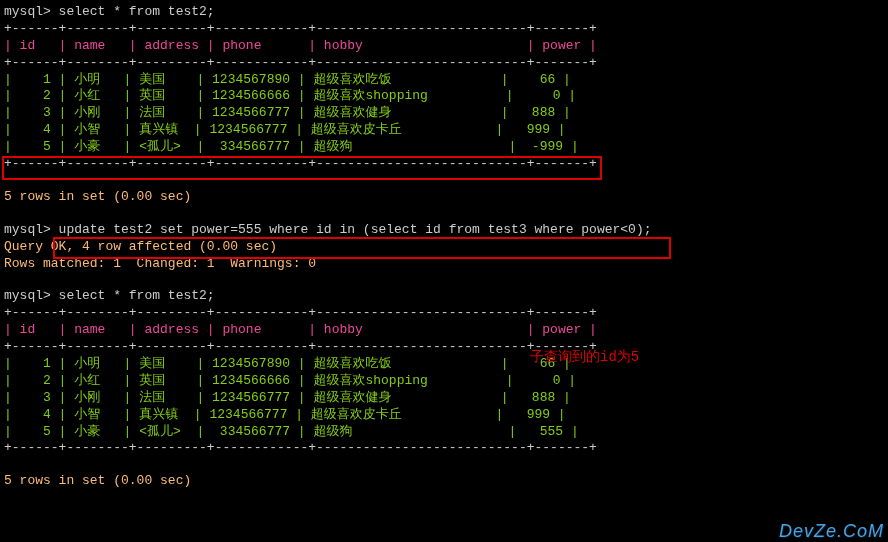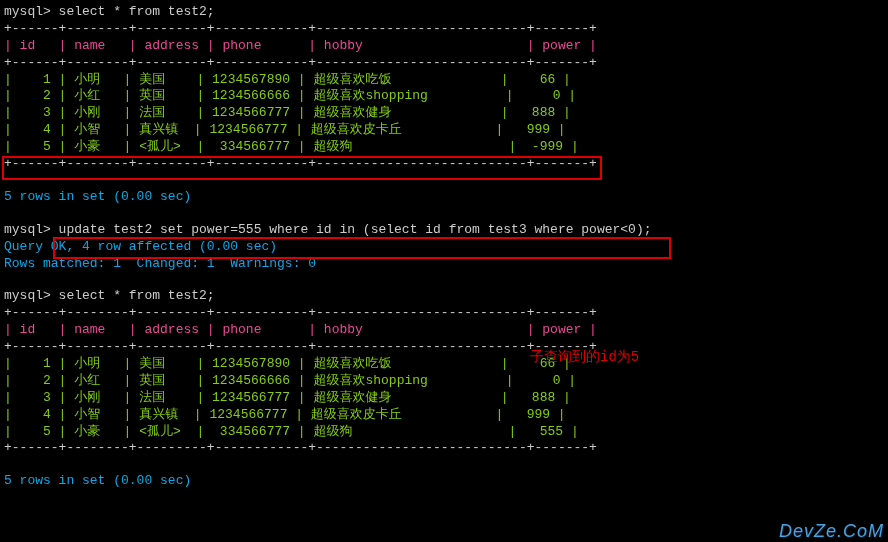--- a/index.html
+++ b/index.html
@@ -13,21 +13,21 @@
       width: 888px;
       height: 542px;
       box-sizing: border-box;
       position: relative;
       overflow: hidden;
     }
     .prompt { color: #ccc; white-space: pre; }
     .sep-line { color: #ccc; white-space: pre; }
     .header-line { color: #ec4899; white-space: pre; }
     .data-line { color: #84cc16; white-space: pre; position: relative; }
-    .msg { color: #0ea5e9; white-space: pre; }
+    .msg { color: #fdba74; white-space: pre; }
     .blank { height: 16px; }
     .highlight-row {
       border: 2px solid #d00;
       position: absolute;
       pointer-events: none;
     }
     .annotation {
       position: absolute;
       color: #d00;
       font-size: 14px;

